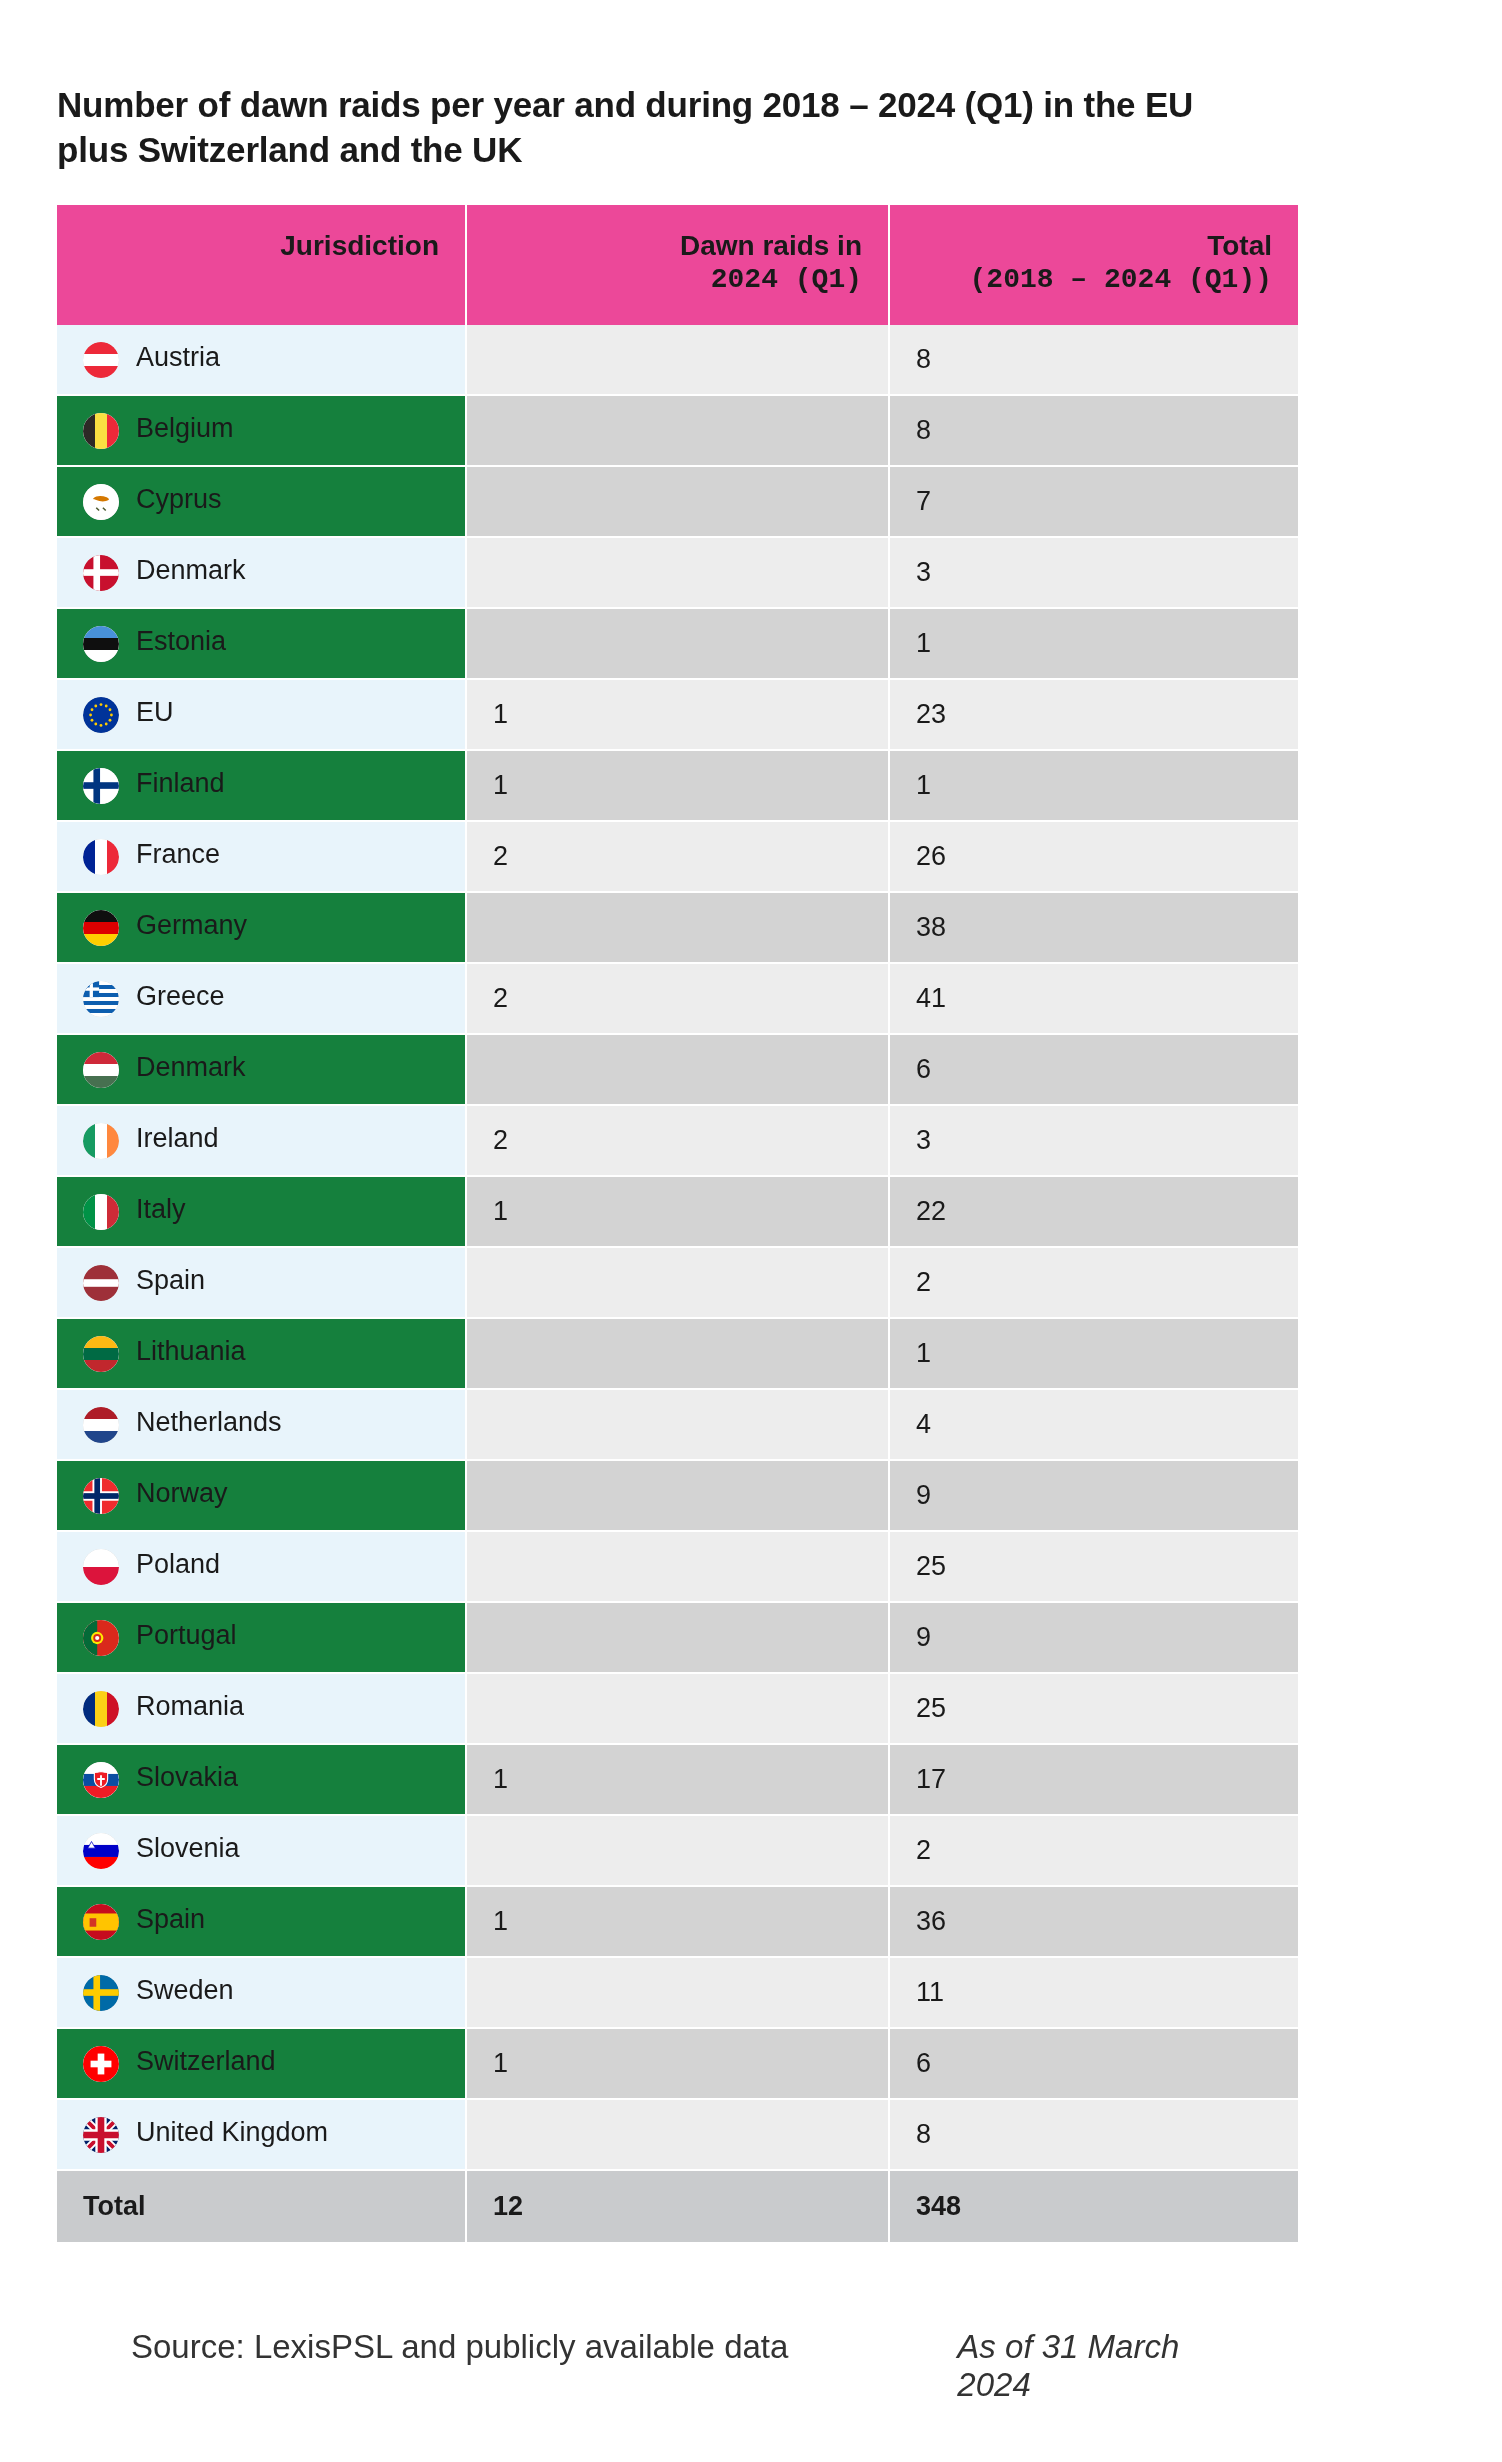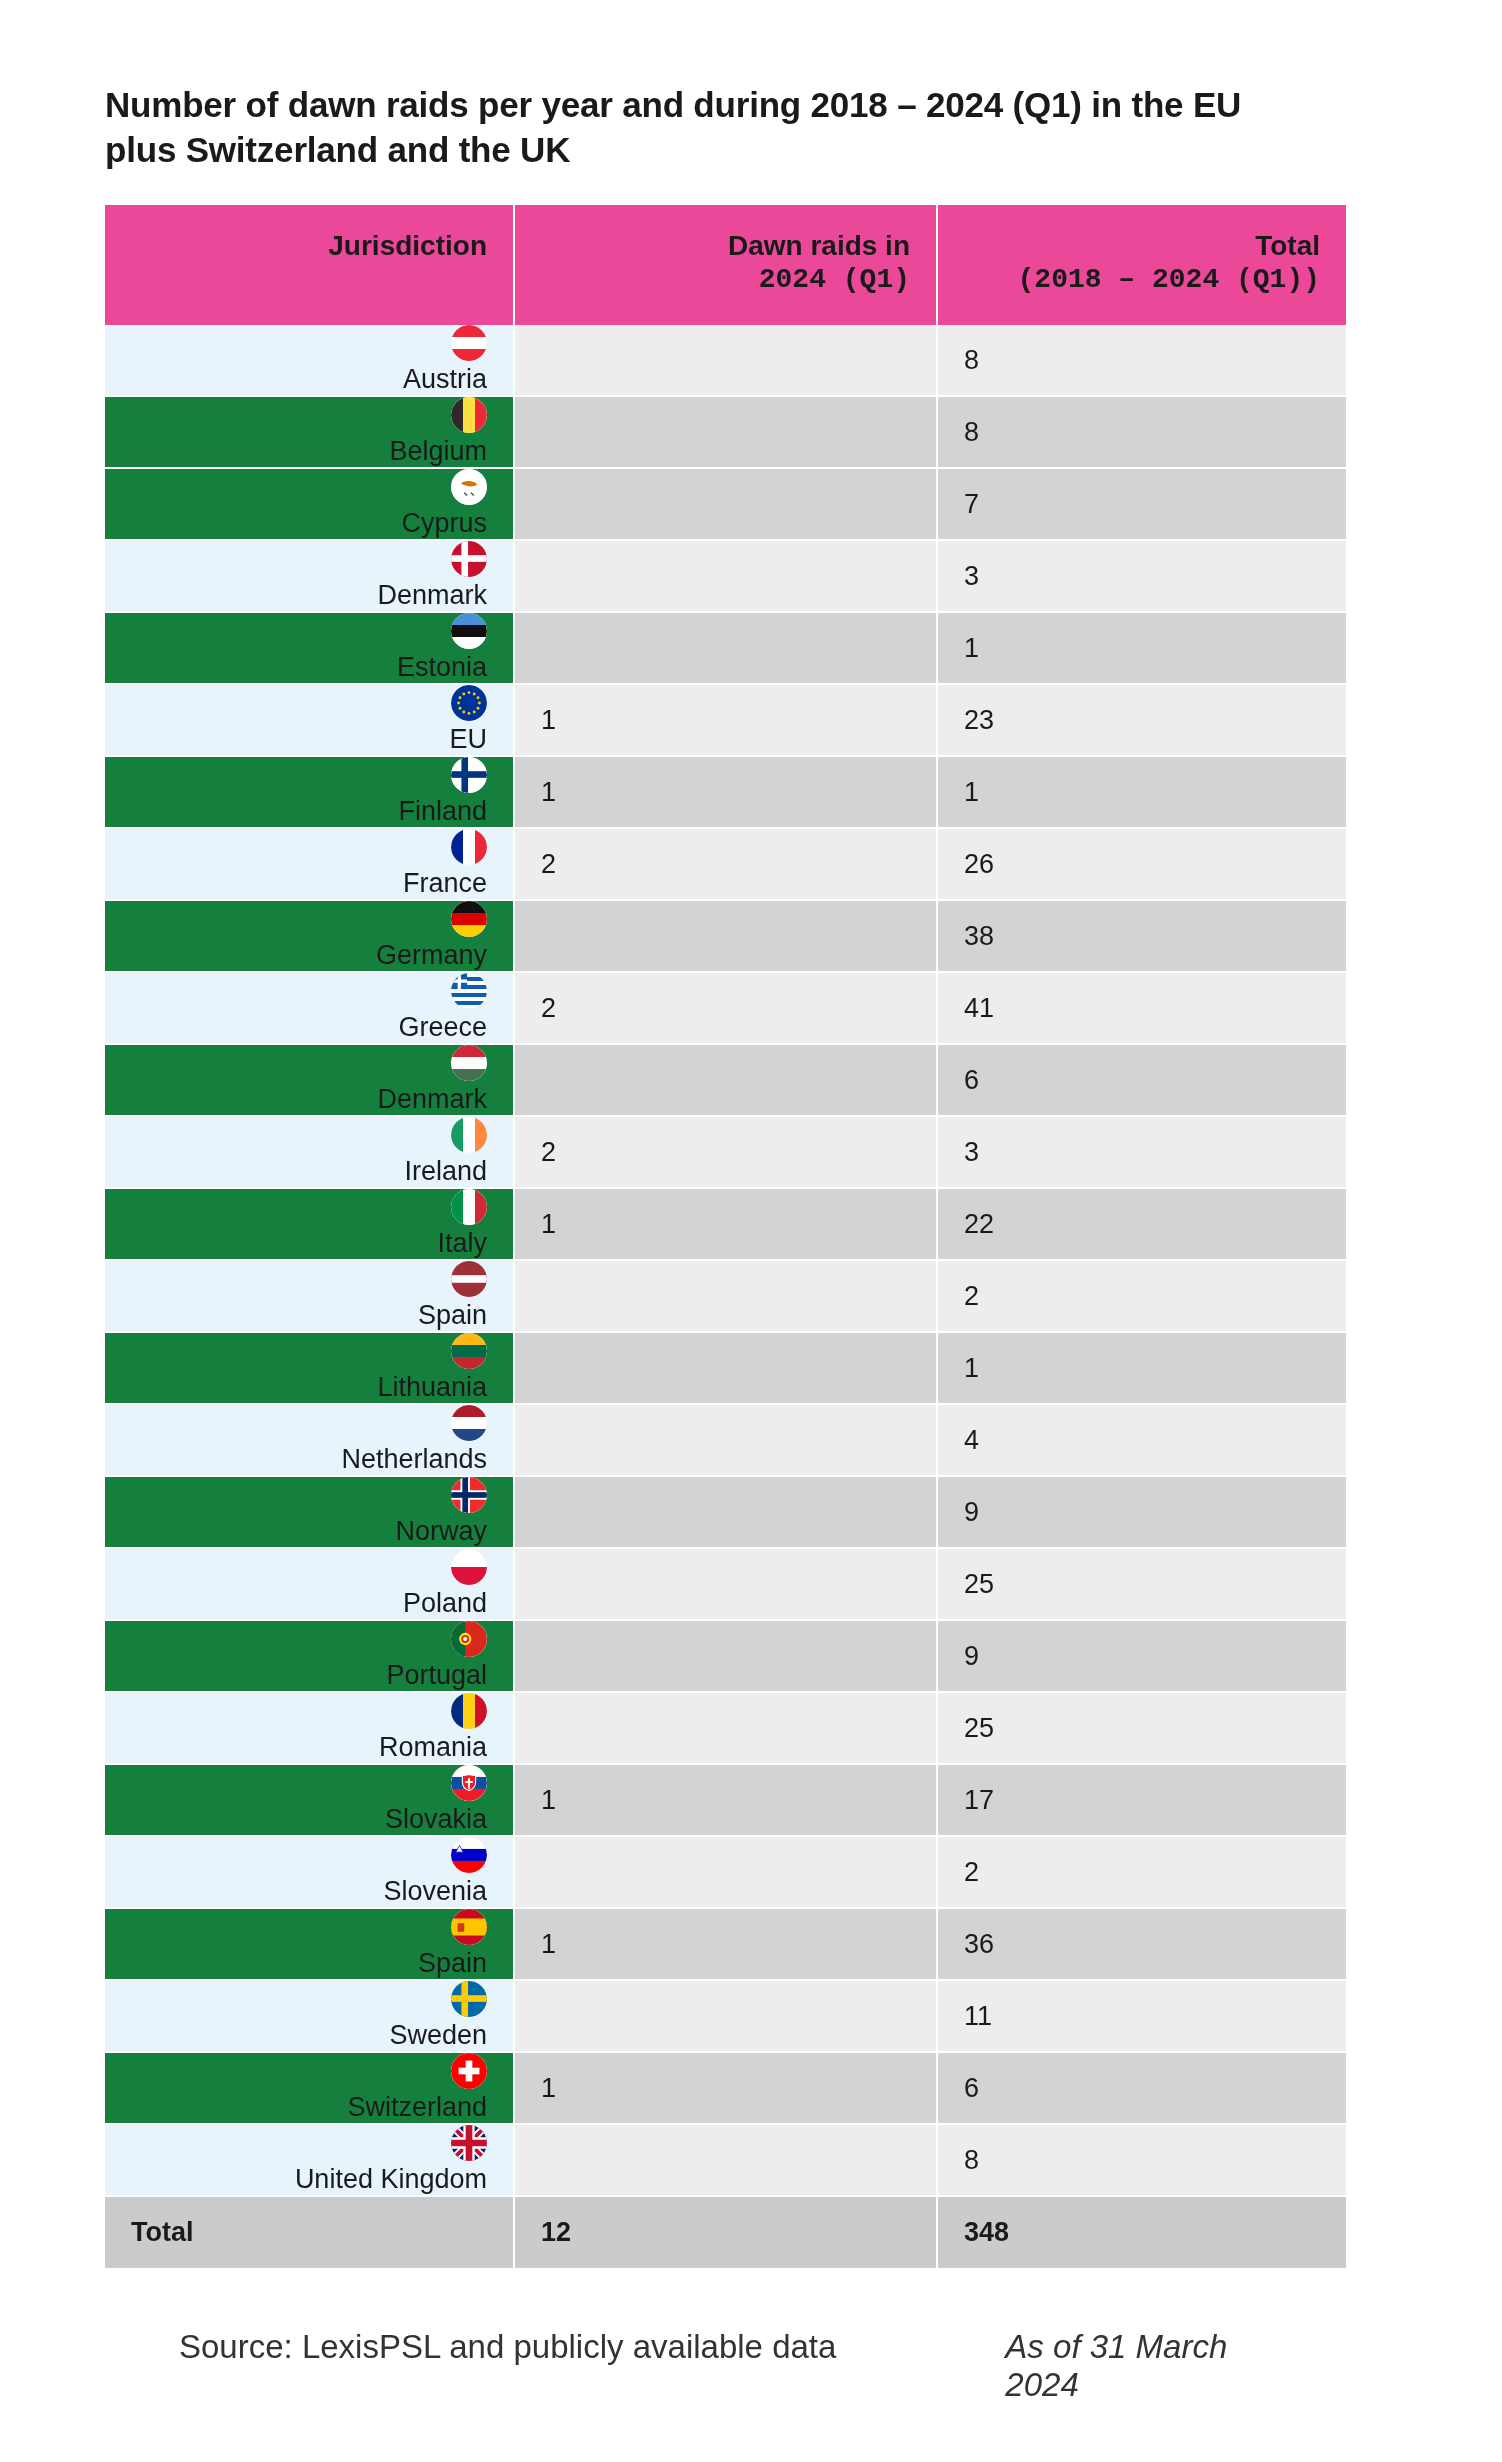--- a/index.html
+++ b/index.html
@@ -13,21 +13,20 @@
     font-family: "Liberation Sans", sans-serif;
     color: #231f20;
     -webkit-font-smoothing: antialiased;
   }
   .page {
     position: relative;
     width: 1366px;
     height: 2462px;
     box-sizing: border-box;
     padding: 83px 131px 0 57px;
-    margin-left: 48px;
   }
   .title {
     font-size: 35px;
     font-weight: bold;
     line-height: 1.28;
     letter-spacing: -0.2px;
     margin: 0 0 32px 0;
     color: #1a1a1a;
     max-width: 1221px;
   }
@@ -75,23 +74,22 @@
     background: #c9cbcd;
     font-weight: bold;
     border-bottom: none;
     height: 71px;
   }
   tbody tr.total td.jur { background: #c9cbcd; }
   tbody tr.total td.num { background: #c9cbcd; }
 
   .jur-inner {
     display: flex;
-    align-items: flex-end;
-    gap: 3px;
-    flex-direction: column;
+    align-items: flex-start;
+    gap: 17px;
   }
   .flag {
     width: 36px;
     height: 36px;
     border-radius: 50%;
     overflow: hidden;
     flex: 0 0 36px;
     box-shadow: 0 0 0 0.9px rgba(0,0,0,0.13) inset;
     position: relative;
     background: #fff;

